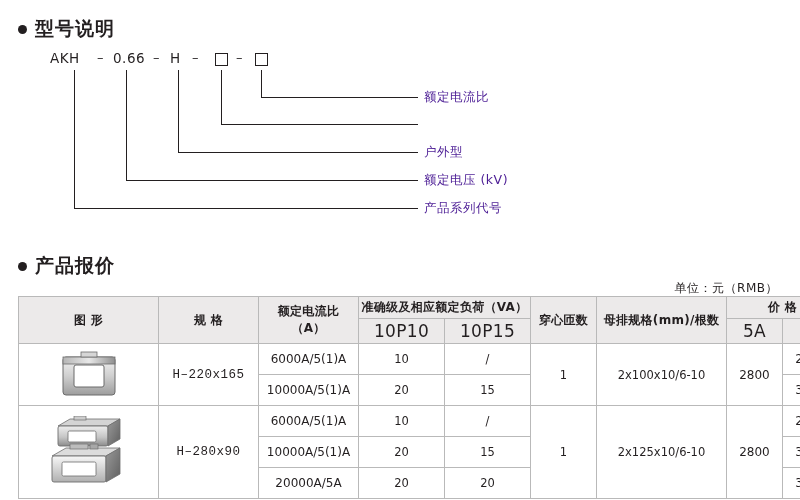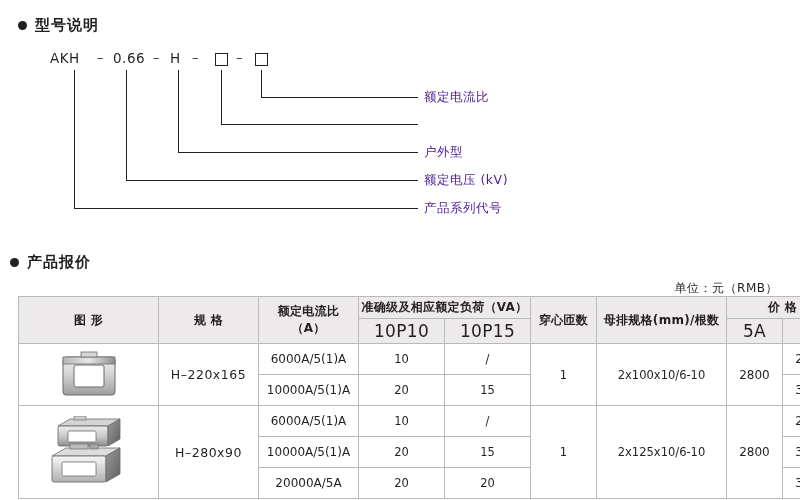--- a/index.html
+++ b/index.html
@@ -24,27 +24,27 @@
     gap: 8px;
   }
   .bullet {
     width: 9px;
     height: 9px;
     border-radius: 50%;
     background: #231f20;
     display: inline-block;
   }
   .section-title {
-    font-size: 15px;
+    font-size: 19px;
     font-weight: bold;
     letter-spacing: 1px;
     color: #231f20;
   }
   #head-model { left: 18px; top: 16px; }
-  #head-price { left: 10px; top: 253px; }
+  #head-price { left: 18px; top: 253px; }
 
   
   #model-diagram {
     position: absolute;
     left: 0; top: 36px;
     width: 800px; height: 205px;
   }
   .code-token {
     position: absolute;
     font-size: 13.5px;
@@ -120,21 +120,21 @@
   .graphic-cell { background: #fff; padding: 0; }
 
   .ct-wrap {
     width: 100%;
     height: 100%;
     display: flex;
     align-items: center;
     justify-content: center;
   }
 
-  .spec-cell { font-size: 12.5px; letter-spacing: 0.5px; }
+  .spec-cell { font-size: 12.5px; letter-spacing: 0.5px; font-family: Liberation Mono, monospace; }
   .ratio-cell { font-size: 12px; }
   .price-cell { font-size: 12px; }
 </style>
 </head>
 <body>
 
 <div class="section-head" id="head-model">
   <span class="bullet"></span>
   <span class="section-title">型号说明</span>
 </div>

